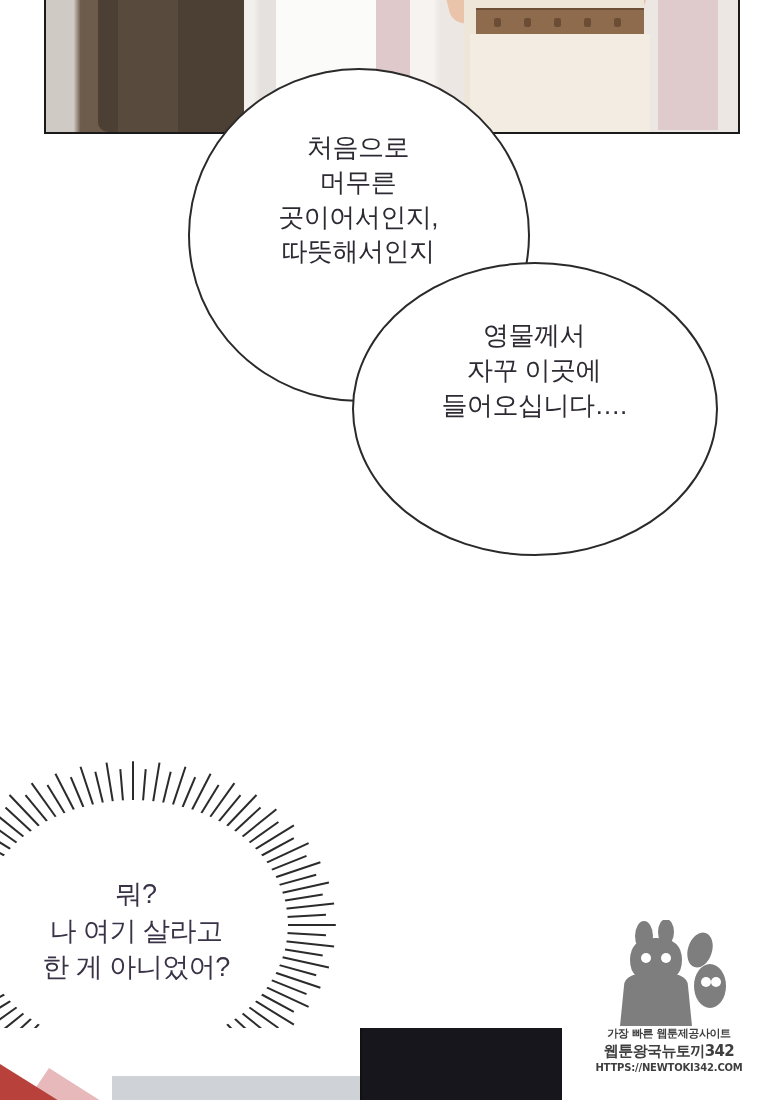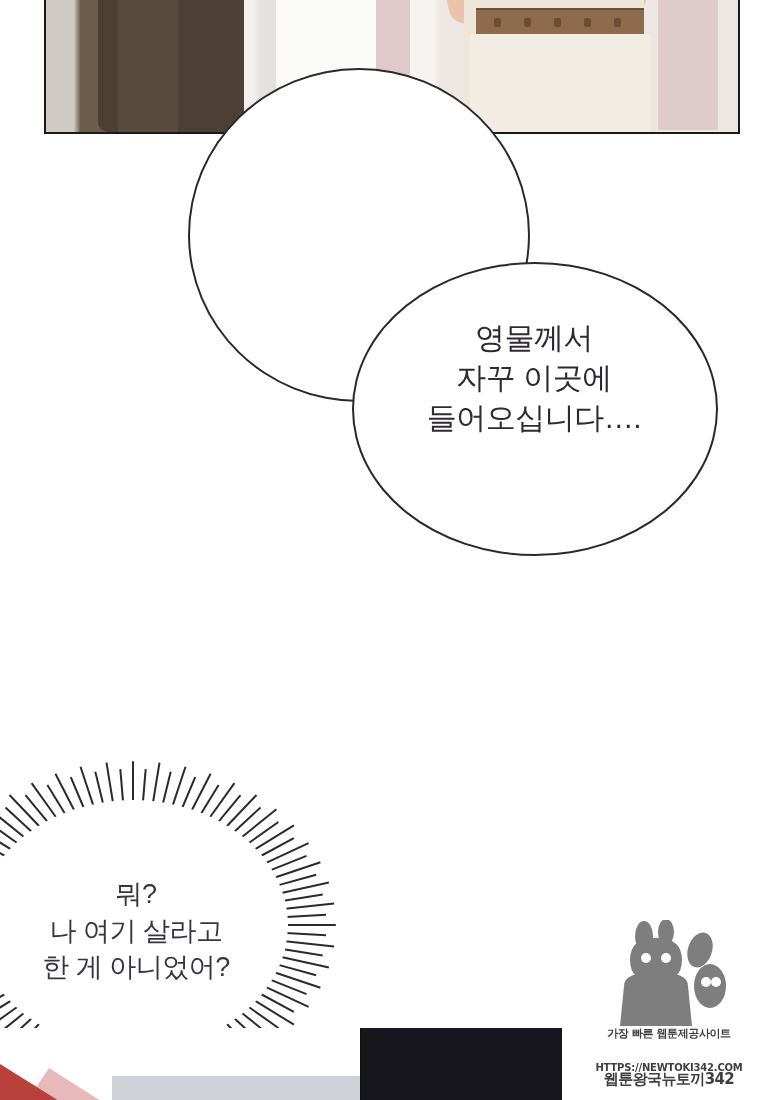--- a/index.html
+++ b/index.html
@@ -159,21 +159,21 @@
     left: 208px;
     top: 130px;
     width: 300px;
     font-size: 26px;
     letter-spacing: -0.5px;
   }
   .bubble-text-b {
     left: 378px;
     top: 318px;
     width: 312px;
-    font-size: 30px;
+    font-size: 26px;
     letter-spacing: -0.5px;
   }
 
   
   .burst-wrap {
     position: absolute;
     left: -70px;
     top: 756px;
     width: 430px;
     height: 320px;
@@ -264,21 +264,21 @@
   .wm-line {
     position: absolute;
     left: 0;
     width: 166px;
     text-align: center;
     font-family: "DejaVu Sans", sans-serif;
     font-weight: bold;
     color: #3f3f3f;
   }
   .wm-l1 { top: 106px; font-size: 11px; letter-spacing: -0.4px; }
-  .wm-l2 { top: 122px; font-size: 15px; letter-spacing: -0.6px; margin-top: 28px; }
+  .wm-l2 { top: 122px; font-size: 15px; letter-spacing: -0.6px; }
   .wm-l3 { top: 142px; font-size: 10px; letter-spacing: -0.2px; }
 </style>
 </head>
 <body>
 
 <div id="page">
 
   <div class="panel-top">
     <div class="pt-bg"></div>
     <div class="pt-white"></div>
@@ -300,20 +300,24 @@
       <div class="stud" style="left:108px"></div>
       <div class="stud" style="left:138px"></div>
     </div>
     <div class="pt-skirt"></div>
   </div>
 
   <div class="cloud cloud-a"></div>
   <div class="cloud cloud-b"></div>
   <div class="cloud-mask mask-1"></div>
 
+  <div class="bubble-text bubble-text-a">처음으로
+머무른
+곳이어서인지,
+따뜻해서인지</div>
 
   <div class="bubble-text bubble-text-b">영물께서
 자꾸 이곳에
 들어오십니다….</div>
 
   <div class="burst-wrap">
     <svg class="burst-rays" viewBox="0 0 430 320">
       <g id="rays" stroke="#2b2b2b" stroke-width="2" fill="none">
           <line x1="356.7" y1="169.0" x2="405.8" y2="169.0"></line>
           <line x1="356.3" y1="177.1" x2="396.0" y2="179.2"></line>

